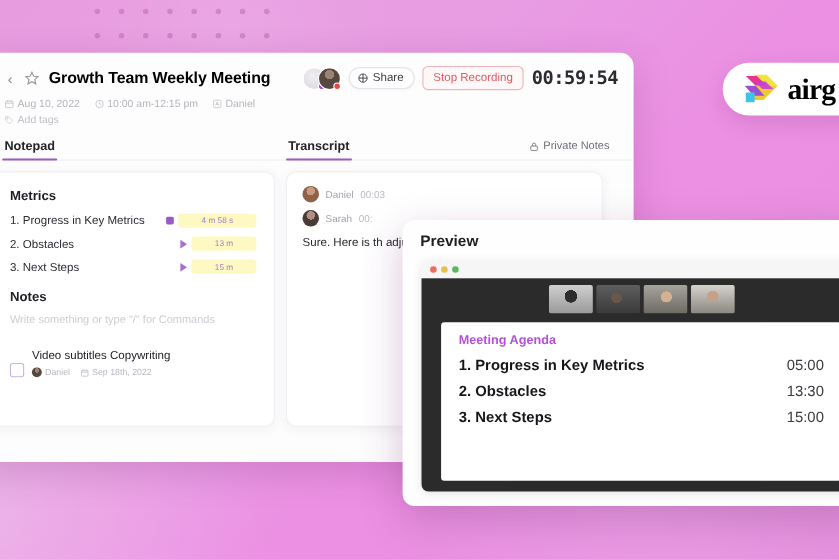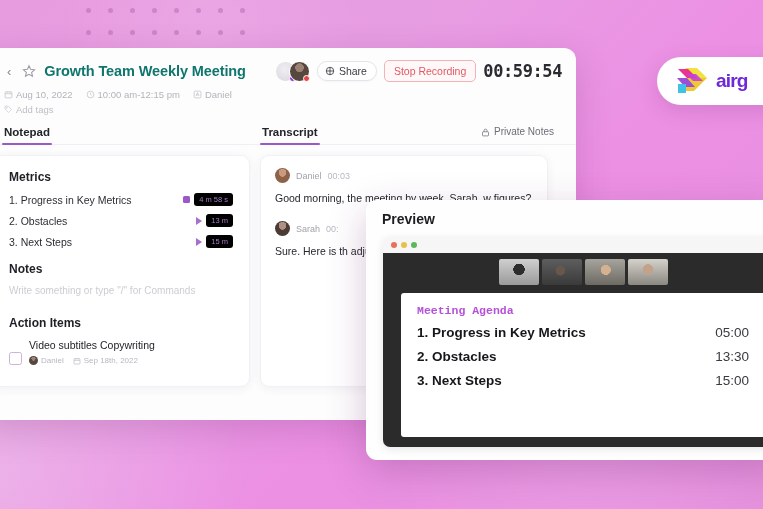--- a/index.html
+++ b/index.html
@@ -54,21 +54,21 @@
     display: flex; align-items: center;
     padding: 12px 14px 2px 22px;
     gap: 8px;
   }
   .back-caret {
     color: #8a8a92; font-size: 13px; line-height: 1;
     padding: 2px 3px; cursor: pointer;
   }
   .star-icon { width: 14px; height: 14px; flex: 0 0 14px; }
   #meeting-title {
-    font-size: 14.5px; font-weight: bold; color: #0f766e;
+    font-size: 14.5px; font-weight: bold; color: #000000;
     letter-spacing: -0.1px; white-space: nowrap;
   }
   #title-right {
     margin-left: auto; display: flex; align-items: center; gap: 7px;
   }
   .avatars { display: flex; align-items: center; position: relative; }
   .avatar {
     width: 19px; height: 19px; border-radius: 50%;
     border: 1.5px solid #fff; background: #ddd;
     position: relative;
@@ -154,22 +154,22 @@
   }
   .agenda-row {
     display: flex; align-items: center;
     font-size: 10.5px; color: #2d2d34;
     margin-bottom: 8px;
   }
   .agenda-label { white-space: nowrap; }
   .agenda-right { margin-left: auto; display: inline-flex; align-items: center; gap: 4px; }
   .agenda-badge {
     font-size: 7.5px; color: #a67cc4;
-    background: #000000; border-radius: 3px;
-    padding: 2px 5px; white-space: nowrap;
+    background: #fef9c3; border-radius: 3px;
+    padding: 2px 21px; white-space: nowrap;
   }
   .sq-icon { width: 7px; height: 7px; background: #9b59c6; border-radius: 1.5px; }
   .tri-icon {
     width: 0; height: 0;
     border-left: 6px solid #a770cc;
     border-top: 4px solid transparent;
     border-bottom: 4px solid transparent;
   }
   .notes-placeholder {
     font-size: 10px; color: #cdccd4; margin: 0 0 20px 0;
@@ -260,21 +260,20 @@
   #slide {
     position: absolute;
     left: 18px; right: 18px; top: 40px; bottom: 10px;
     background: #fff; border-radius: 3px;
     padding: 11px 16px 0 16px;
     box-sizing: border-box;
   }
   #slide-title {
     font-size: 11.5px; font-weight: bold; color: #b451d8;
     margin: 0 0 8px 0;
-    font-family: Liberation Mono, monospace;
   }
   .slide-row {
     display: flex; align-items: baseline;
     font-size: 13.5px; font-weight: bold; color: #17171b;
     margin-bottom: 9px;
   }
   .slide-row .st { margin-left: auto; font-weight: normal; color: #3a3a40; font-size: 13.5px; }
 
   
   #logo-pill {
@@ -282,22 +281,22 @@
     left: 657px; top: 57px;
     width: 140px; height: 48px;
     background: #fff;
     border-radius: 24px;
     box-shadow: 0 6px 20px rgba(110,40,110,0.18);
     display: flex; align-items: center; gap: 7px;
     padding-left: 18px; box-sizing: border-box;
     overflow: hidden;
   }
   #logo-text {
-    font-size: 19px; font-weight: bold; color: #6d28d9;
-    letter-spacing: -0.8px; white-space: nowrap;
+    font-size: 27px; font-weight: bold; color: #000000;
+    letter-spacing: -0.8px; white-space: nowrap; font-family: Liberation Serif, serif;
   }
 </style>
 </head>
 <body>
 
 <div id="stage">
 
   <div class="blob blob1"></div>
   <div class="blob blob2"></div>
   <div class="blob blob3"></div>
@@ -420,21 +419,20 @@
           <span class="agenda-label">3. Next Steps</span>
           <span class="agenda-right">
             <span class="tri-icon"></span>
             <span class="agenda-badge">15 m</span>
           </span>
         </div>
 
         <p class="sec-title" style="margin-top:14px">Notes</p>
         <p class="notes-placeholder">Write something or type "/" for Commands</p>
 
-        <p class="sec-title">Action Items</p>
         <div class="action-row">
           <span class="checkbox"></span>
           <div>
             <div class="action-text">Video subtitles Copywriting</div>
             <div class="action-meta">
               <span style="display:inline-flex;align-items:center;gap:3px">
                 <span class="mini-av"></span>
                 <span>Daniel</span>
               </span>
               <span style="display:inline-flex;align-items:center;gap:3px">
@@ -448,21 +446,20 @@
           </div>
         </div>
       </div>
 
       <div class="pane" id="transcript-pane">
         <div class="t-head">
           <span class="t-av daniel"></span>
           <span class="t-name">Daniel</span>
           <span class="t-time">00:03</span>
         </div>
-        <p class="t-body">Good morning, the meeting by week. Sarah, w figures?</p>
 
         <div class="t-head">
           <span class="t-av sarah"></span>
           <span class="t-name">Sarah</span>
           <span class="t-time">00:</span>
         </div>
         <p class="t-body">Sure. Here is th adjustments la ROI for adverti</p>
       </div>
 
     </div>

